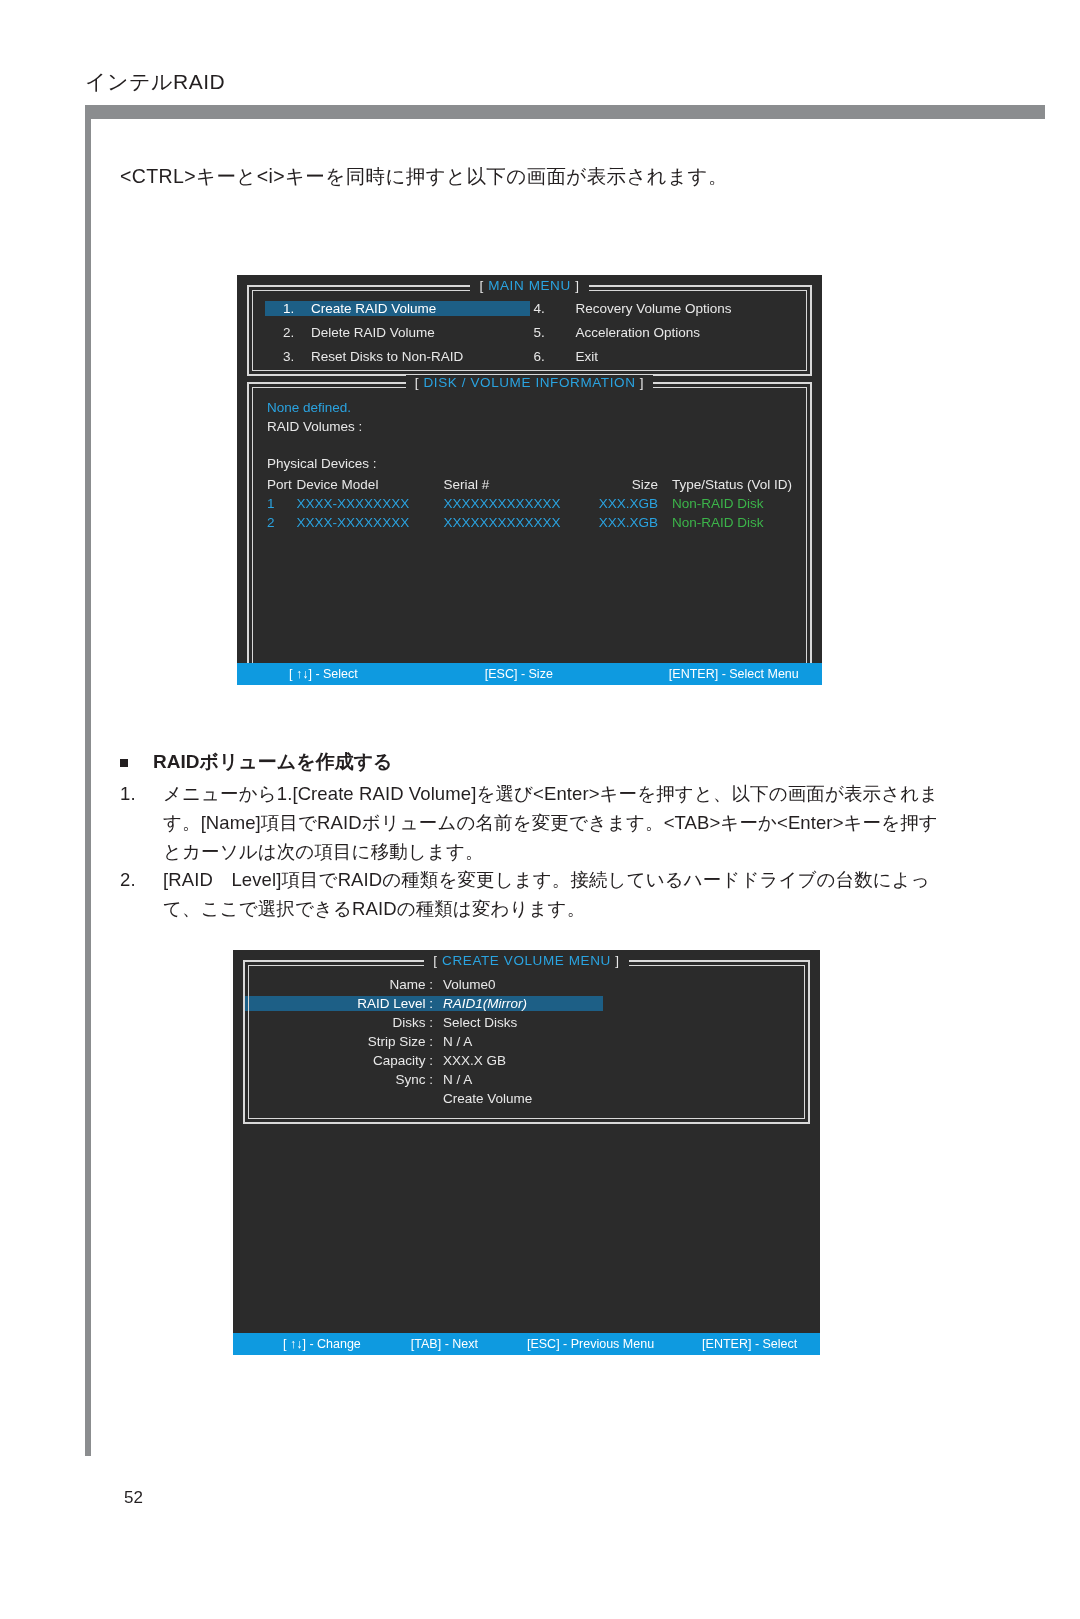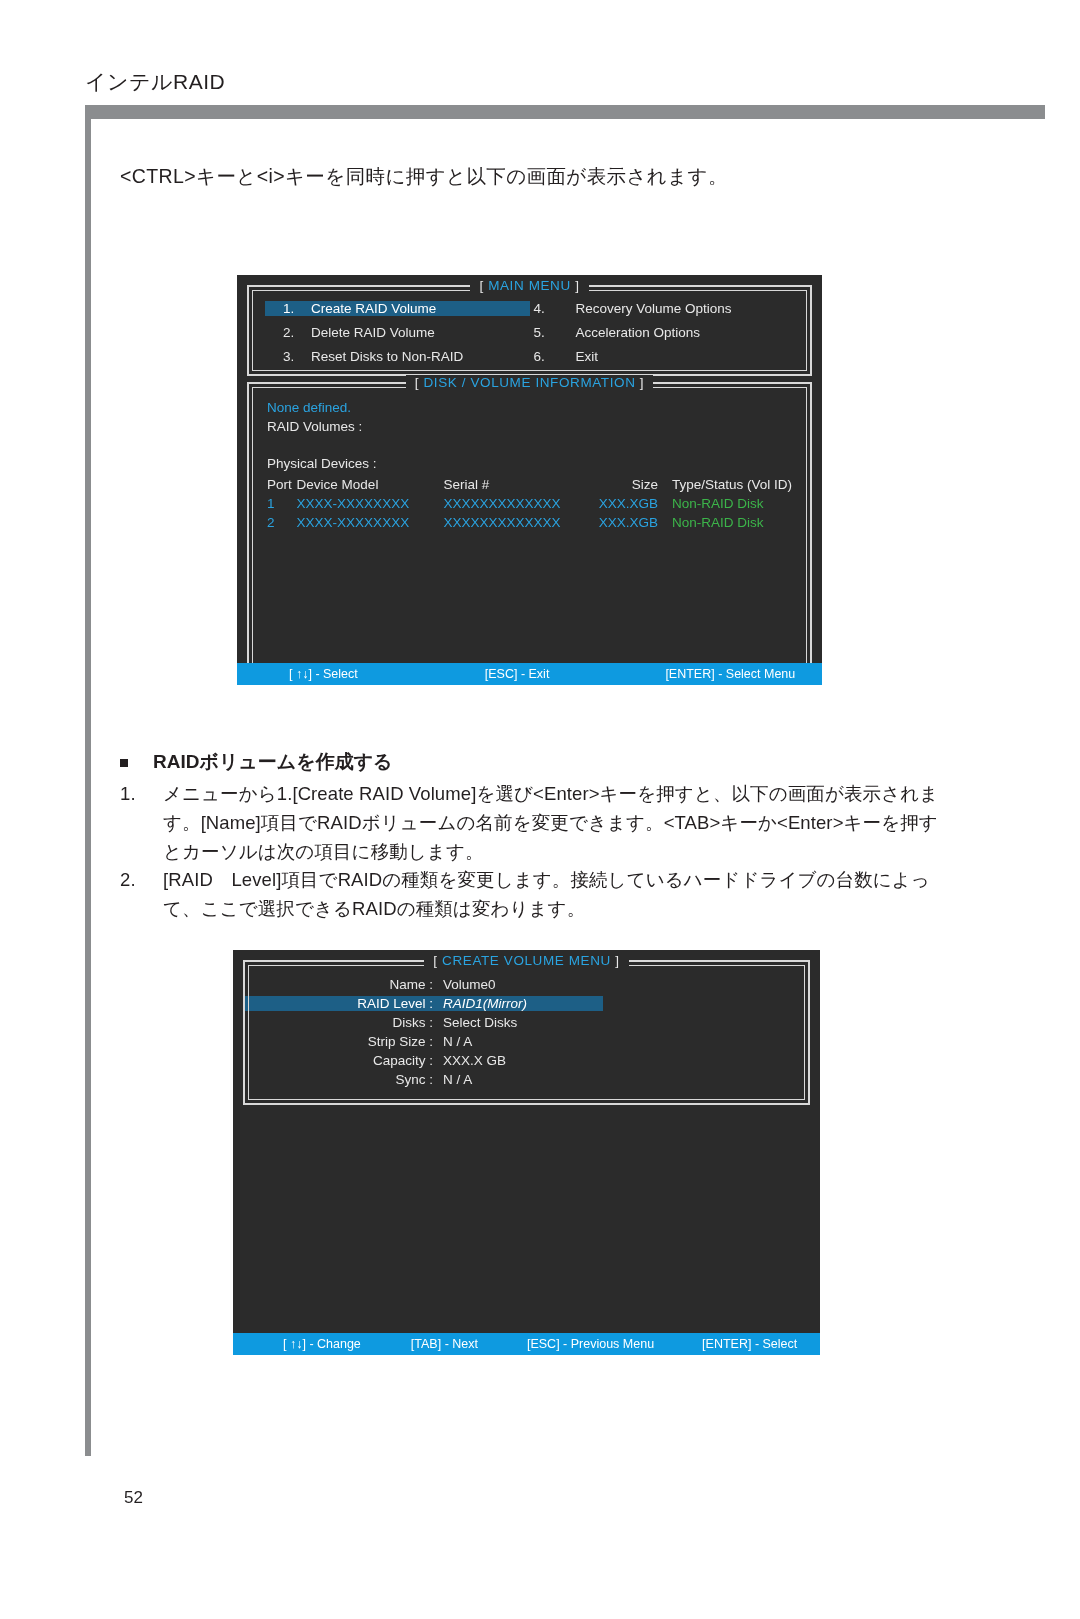--- a/index.html
+++ b/index.html
@@ -294,21 +294,21 @@
           <td class="c-size dv-blue">XXX.XGB</td>
           <td class="c-stat dv-green">Non-RAID  Disk</td>
         </tr>
       </tbody>
         </table>
     </div>
   </div>
 
   <div class="action-bar" id="bar-main">
     <span class="ak">[ ↑↓] - Select</span>
-    <span class="ak">[ESC] - Exit</span>
+    <span class="ak">[ESC] - Size</span>
     <span class="ak">[ENTER] - Select Menu</span>
   </div>
 </div>
 
 <div class="section-heading">
   <span class="bullet-sq"></span>
   <span>RAIDボリュームを作成する</span>
 </div>
 
 <div class="numbered" id="para1">
@@ -349,20 +349,24 @@
         <span class="cv-value">N / A</span>
       </div>
       <div class="cv-row">
         <span class="cv-label">Capacity :</span>
         <span class="cv-value">XXX.X  GB</span>
       </div>
       <div class="cv-row">
         <span class="cv-label">Sync :</span>
         <span class="cv-value">N / A</span>
       </div>
+      <div class="cv-row">
+        <span class="cv-label"></span>
+        <span class="cv-value">Create Volume</span>
+      </div>
     </div>
   </div>
 
 
   <div class="action-bar" id="bar-create">
     <span class="ak">[ ↑↓] - Change</span>
     <span class="ak">[TAB] - Next</span>
     <span class="ak">[ESC] - Previous Menu</span>
     <span class="ak">[ENTER] - Select</span>
   </div>

